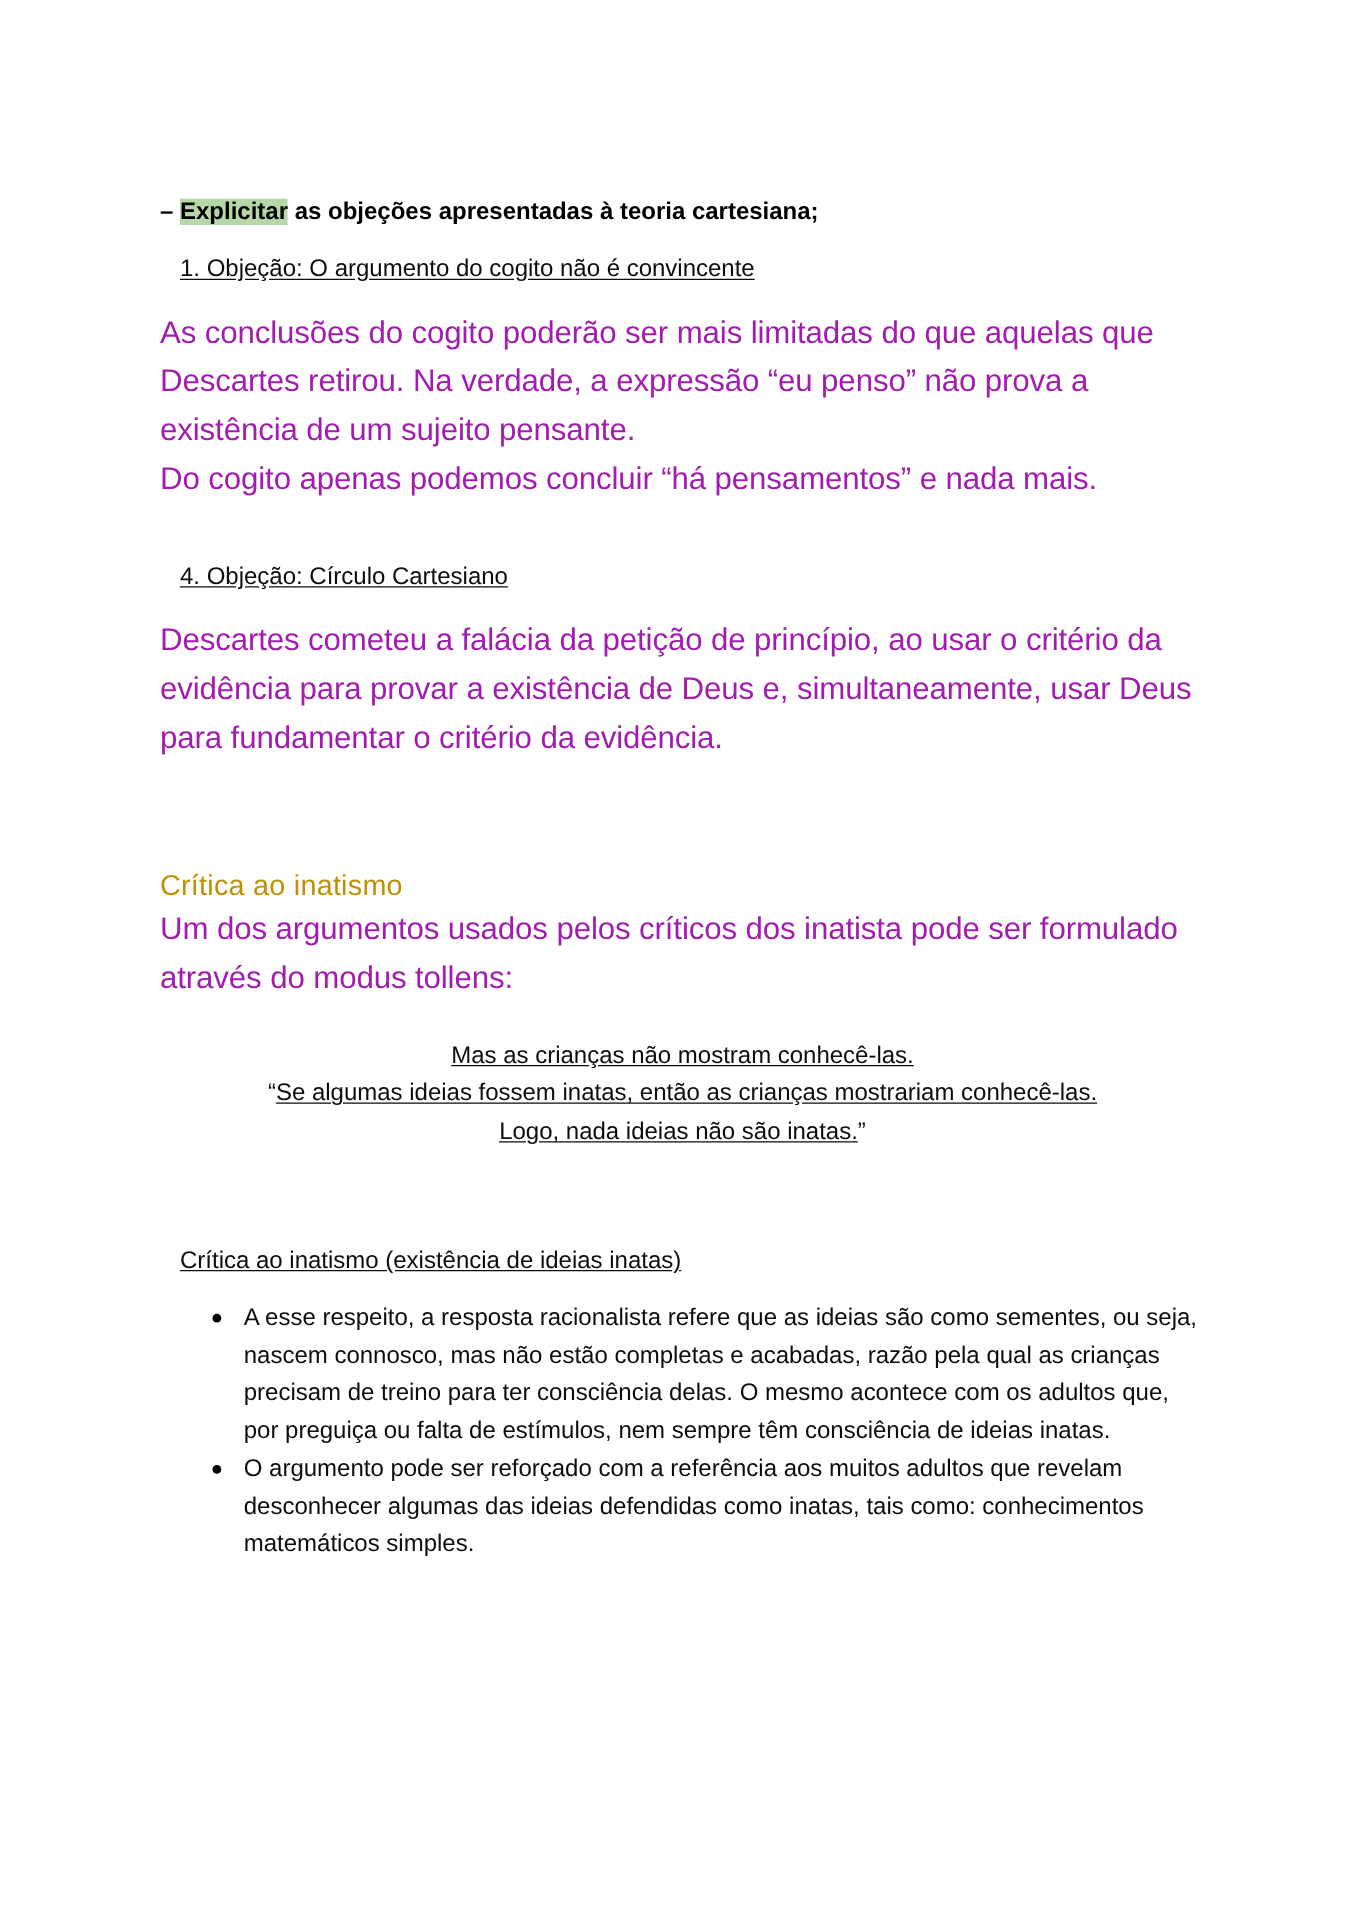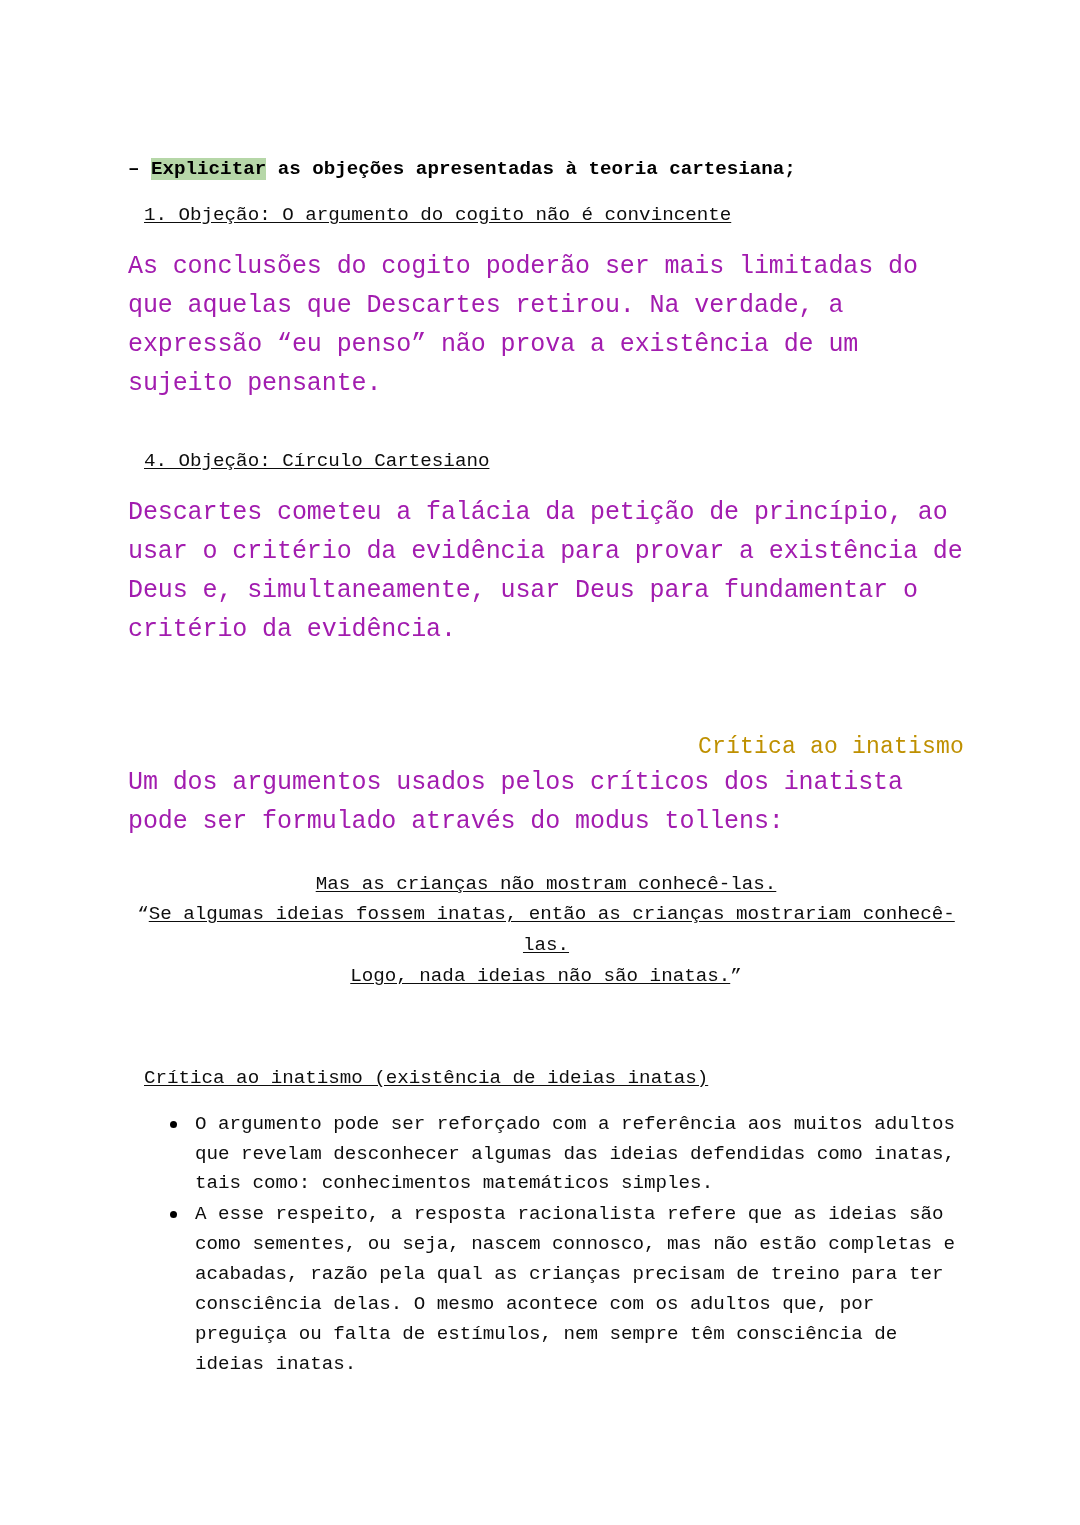--- a/index.html
+++ b/index.html
@@ -12,21 +12,20 @@
     height: 1525px;
     font-family: "Liberation Sans", sans-serif;
     color: #000000;
     overflow: hidden;
   }
   .page {
     position: relative;
     width: 1080px;
     height: 1525px;
     background: #ffffff;
-    font-family: Liberation Mono, monospace;
   }
   .content {
     position: absolute;
     left: 128px;
     top: 155px;
     width: 836px;
   }
 
   
   .para {
@@ -55,21 +54,21 @@
     text-underline-offset: 2px;
   }
 
   .hl-green { background-color: #b6d7a8; }
   .hl-blue  { background-color: #a4c2f4; }
   .spacer-md { height: 28px; }
   .spacer-xl { height: 56px; }
 
   
   .gold-heading {
-    text-align: right;
+    text-align: left;
     font-size: 23px;
     line-height: 1.3;
     color: #bf9000;
     margin: 0;
     letter-spacing: 0.2px;
   }
 
   
   .syllogism {
     text-align: center;
@@ -113,20 +112,21 @@
 
 <div class="page">
   <div class="content">
 
     <p class="bold-line"><span>–</span> <span class="hl-green">Explicitar</span><span> as objeções apresentadas à teoria cartesiana;</span></p>
 
     <p class="u-head"><span class="u">1. Objeção: O argumento do cogito não é convincente</span></p>
 
     <p class="para"> As conclusões do cogito poderão ser mais limitadas do que aquelas que Descartes retirou. Na verdade, a expressão “eu penso” não prova a existência de um sujeito pensante.</p>
 
+    <p class="para">Do cogito apenas podemos concluir “há pensamentos” e nada mais.</p>
 
     <div class="spacer-md"></div>
 
     <p class="u-head"><span class="u">4. Objeção: Círculo Cartesiano</span></p>
 
     <p class="para">Descartes cometeu a falácia da petição de princípio, ao usar o critério da evidência para provar a existência de Deus e, simultaneamente, usar Deus para fundamentar o critério da evidência.</p>
 
     <div class="spacer-md"></div>
 
 
@@ -144,22 +144,22 @@
       <span class="line"><span class="u">Logo, nada ideias não são inatas.</span><span>”</span></span>
     </div>
 
     <div class="spacer-xl"></div>
 
     <p class="u-head"><span class="u">Crítica ao inatismo (existência de ideias inatas)</span></p>
 
     <ul class="bullets">
       <li>
         <span class="dot"></span>
-        <span>O argumento pode ser reforçado com a referência aos muitos adultos que revelam desconhecer algumas das ideias defendidas como inatas, tais como: conhecimentos matemáticos simples.</span>
+        <span>A esse respeito, a resposta racionalista refere que as ideias são como sementes, ou seja, nascem connosco, mas não estão completas e acabadas, razão pela qual as crianças precisam de treino para ter consciência delas. O mesmo acontece com os adultos que, por preguiça ou falta de estímulos, nem sempre têm consciência de ideias inatas.</span>
       </li>
       <li>
         <span class="dot"></span>
-        <span>A esse respeito, a resposta racionalista refere que as ideias são como sementes, ou seja, nascem connosco, mas não estão completas e acabadas, razão pela qual as crianças precisam de treino para ter consciência delas. O mesmo acontece com os adultos que, por preguiça ou falta de estímulos, nem sempre têm consciência de ideias inatas.</span>
+        <span>O argumento pode ser reforçado com a referência aos muitos adultos que revelam desconhecer algumas das ideias defendidas como inatas, tais como: conhecimentos matemáticos simples.</span>
       </li>
     </ul>
 
   </div>
 </div>
 
 </body></html>

